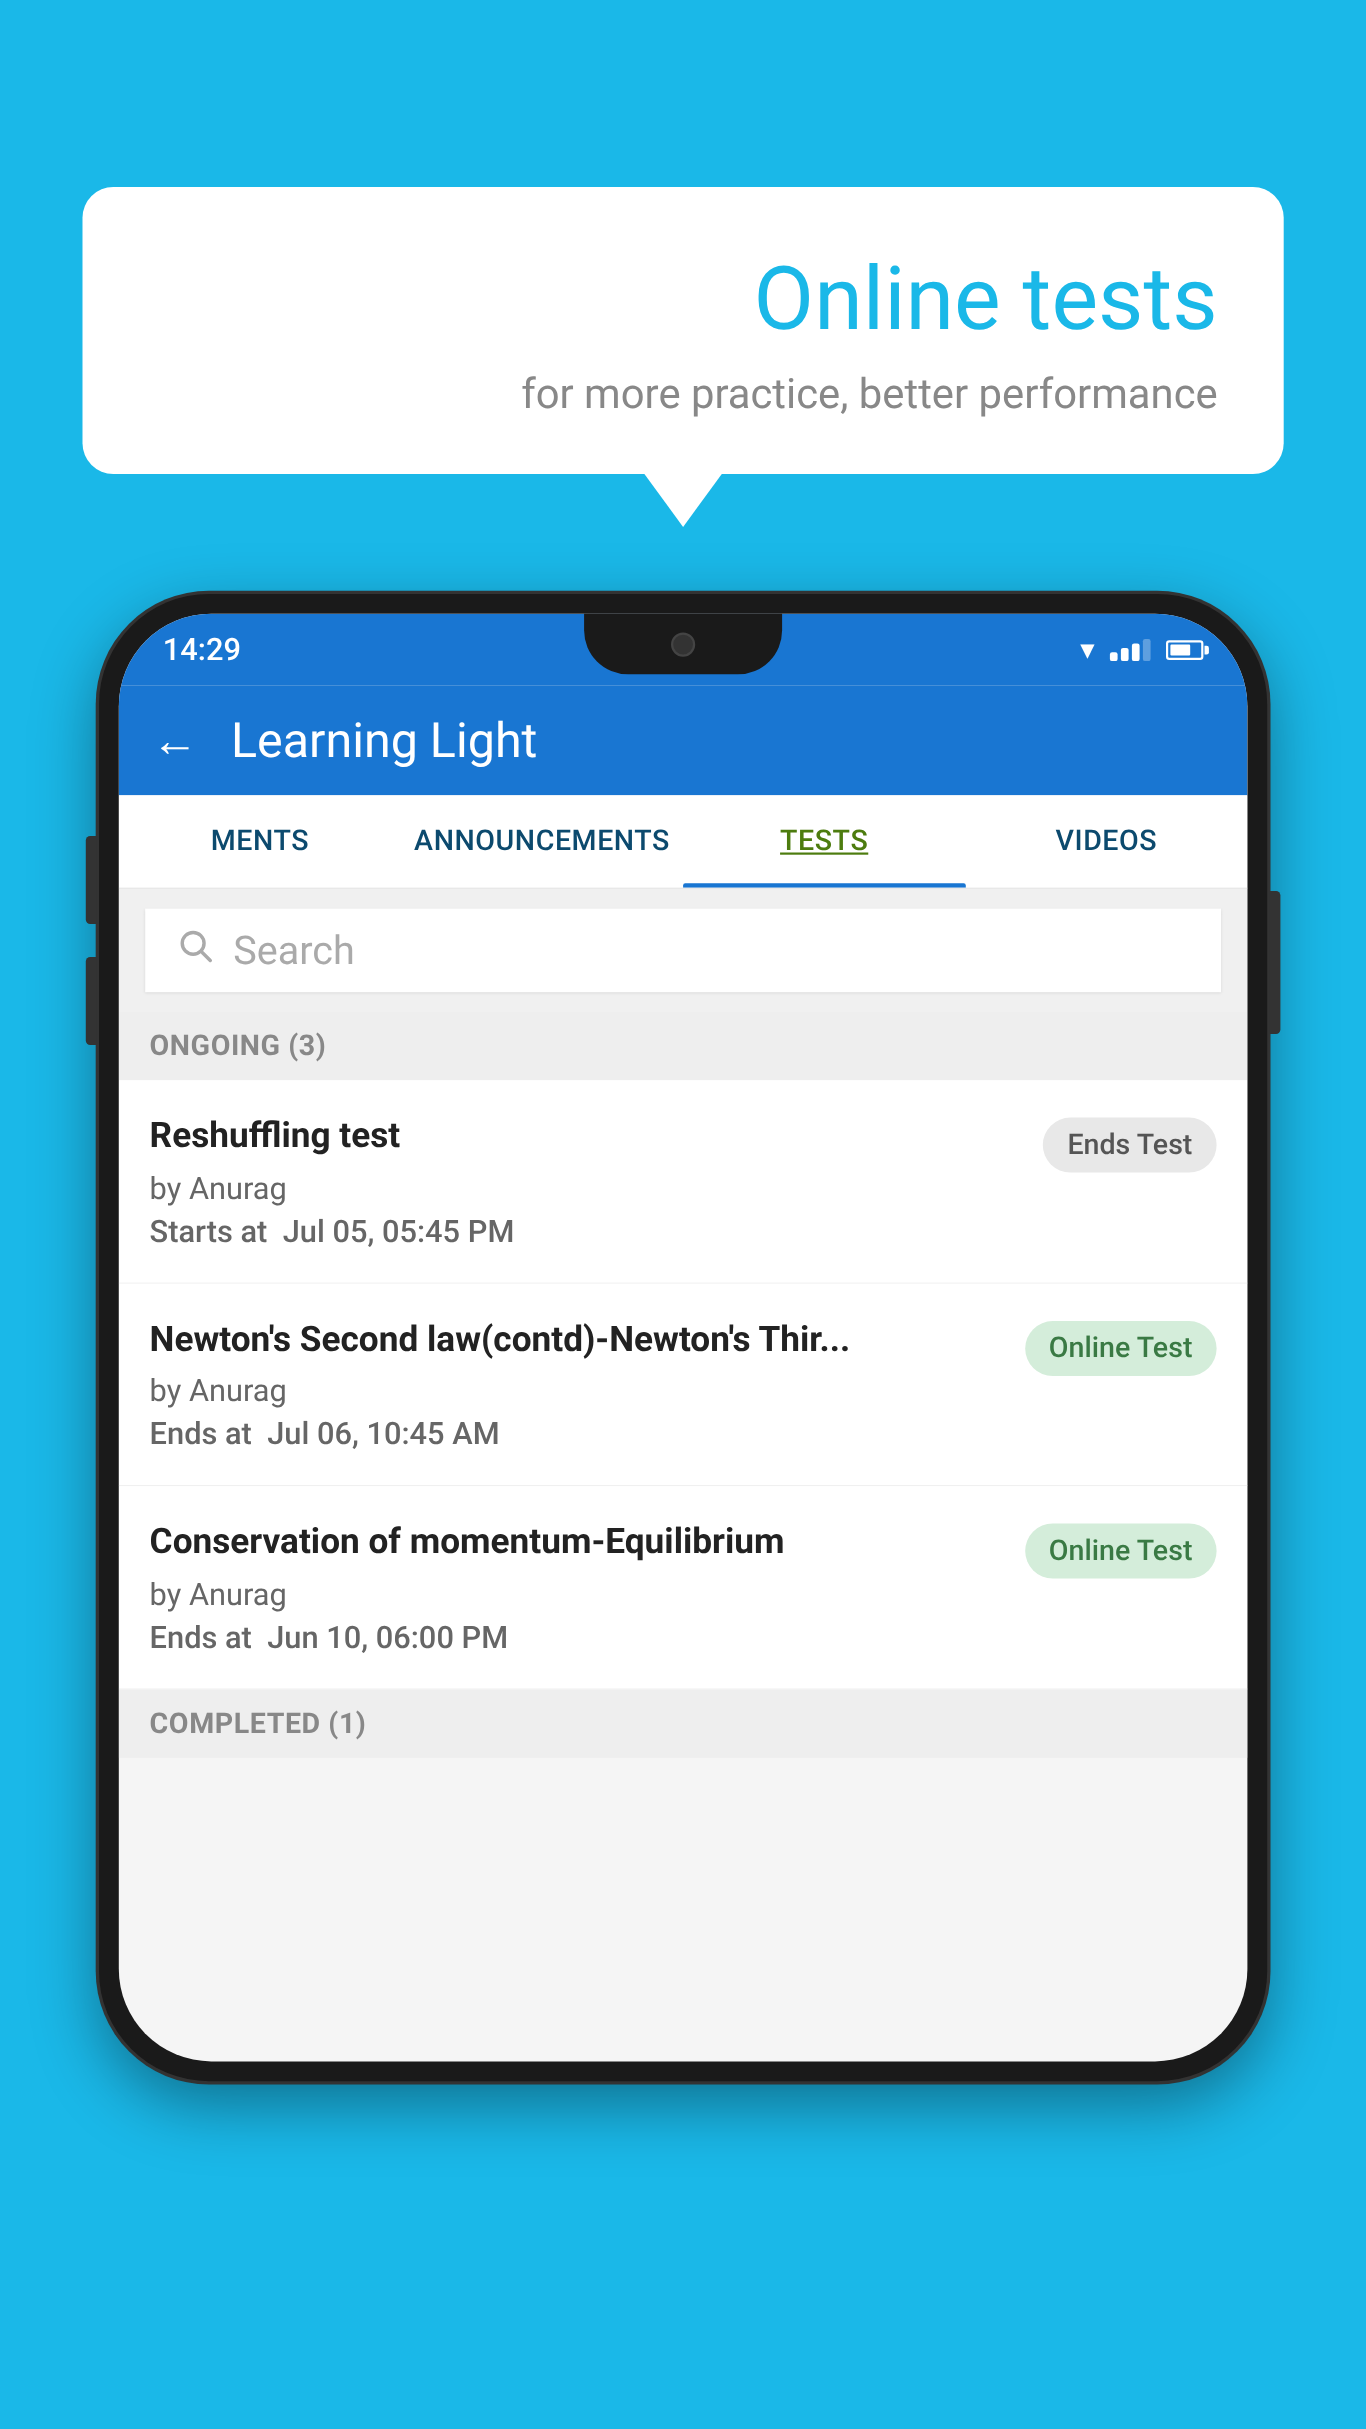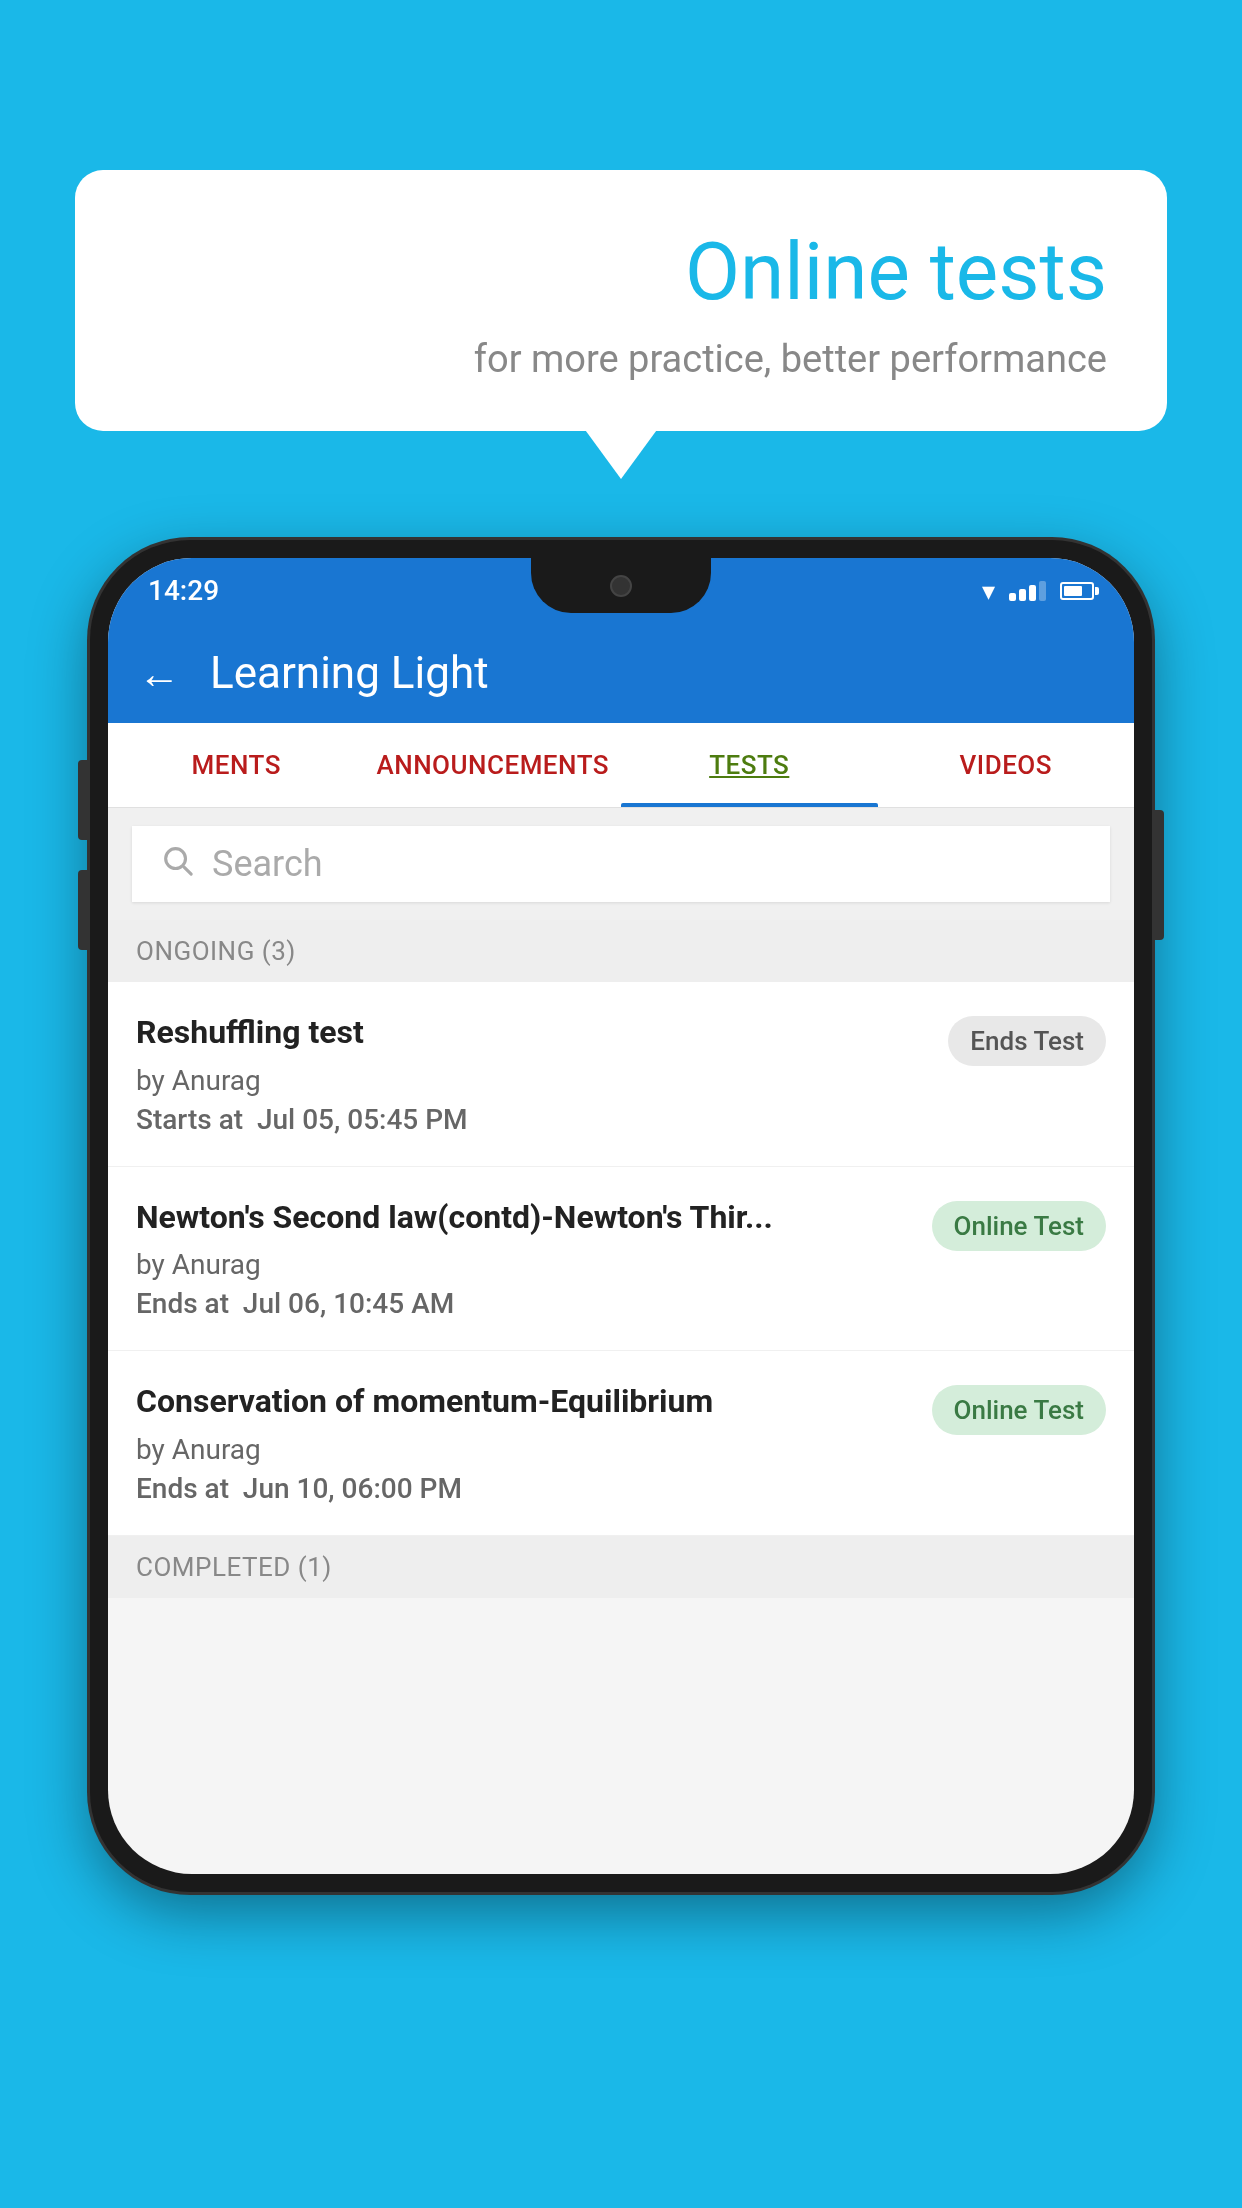--- a/index.html
+++ b/index.html
@@ -237,21 +237,21 @@
     }
 
     .tab-item {
       flex: 1;
       height: 100%;
       display: flex;
       align-items: center;
       justify-content: center;
       font-size: 26px;
       font-weight: 500;
-      color: #b91c1c;
+      color: #0c4a6e;
       position: relative;
       cursor: pointer;
       letter-spacing: 0.5px;
     }
 
     .tab-item.active {
       color: #4d7c0f;
       text-decoration: underline;
     }
 
@@ -297,21 +297,21 @@
 
     
     .section-header {
       background: #eeeeee;
       padding: 16px 28px;
     }
 
     .section-title {
       font-size: 26px;
       color: #888;
-      font-weight: 400;
+      font-weight: 700;
       letter-spacing: 0.5px;
     }
 
     
     .test-item {
       background: white;
       padding: 30px 28px;
       border-bottom: 1px solid #f0f0f0;
       display: flex;
       align-items: flex-start;

